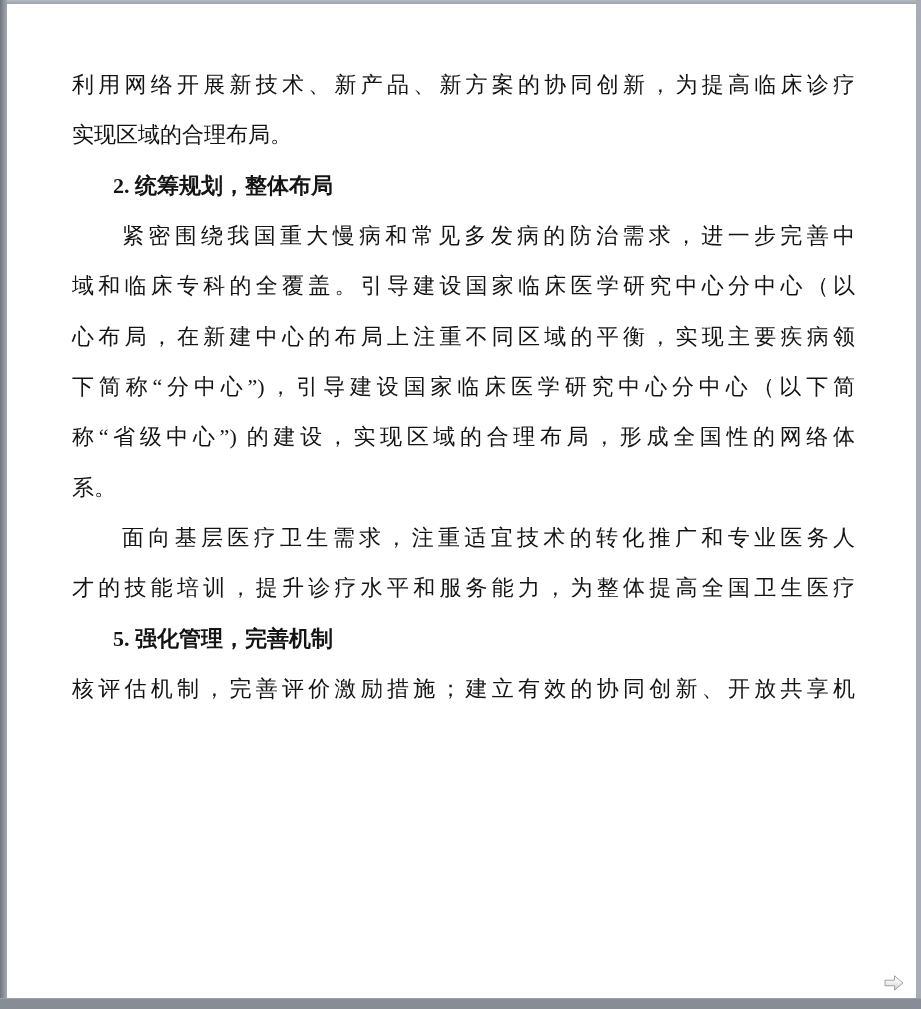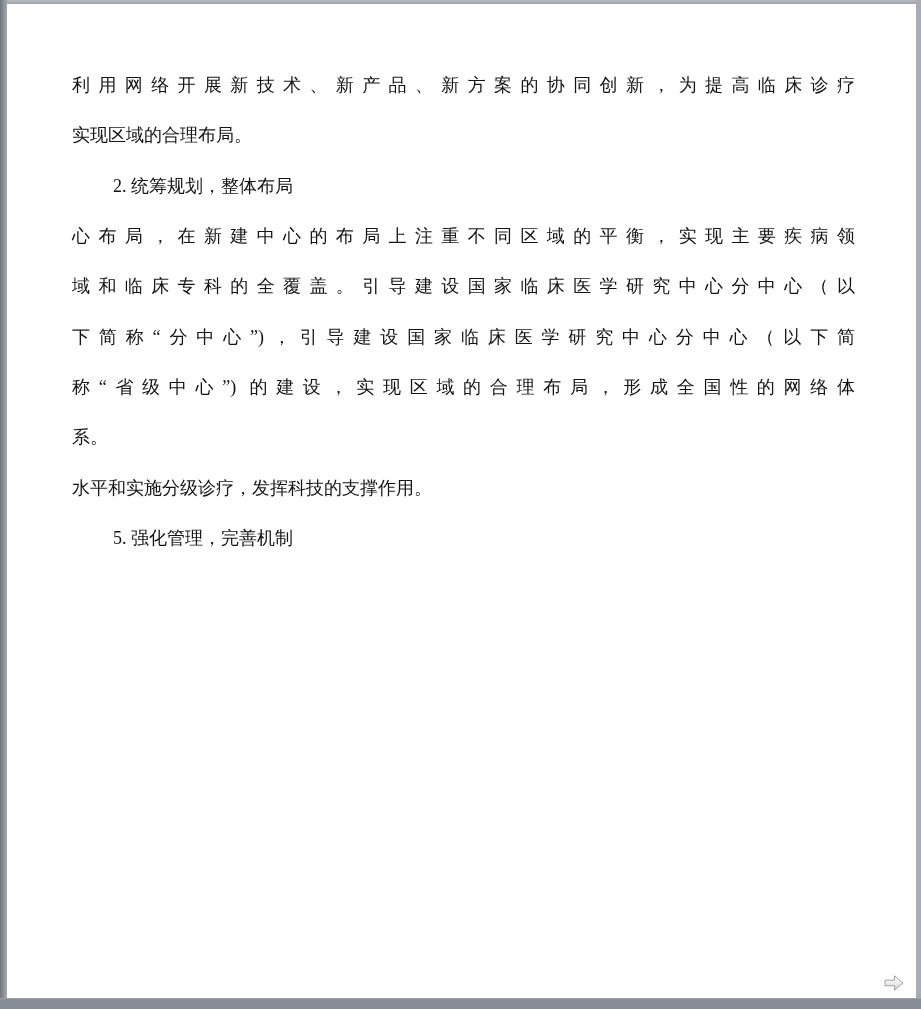--- a/index.html
+++ b/index.html
@@ -38,31 +38,31 @@
   .doc {
     position: absolute;
     left: 72px;
     right: 66px;
     top: 60px;
     color: #141414;
   }
   .line {
     height: 50.35px;
     line-height: 50.35px;
-    font-size: 18px;
+    font-size: 22px;
     white-space: nowrap;
   }
   .just {
     white-space: normal;
     text-align: justify;
     text-align-last: justify;
   }
   .indent { text-indent: 50px; }
   .heading {
-    font-weight: normal;
+    font-weight: bold;
     text-indent: 41px;
   }
   
   .next-arrow {
     position: absolute;
     left: 884px;
     top: 974px;
     width: 20px;
     height: 18px;
     cursor: pointer;
@@ -78,27 +78,30 @@
 
   <div class="edge-top"></div>
   <div class="edge-left"></div>
   <div class="edge-right"></div>
   <div class="edge-bottom"></div>
 
   <div class="doc">
     <div class="line just">利用网络开展新技术、新产品、新方案的协同创新，为提高临床诊疗</div>
     <div class="line">实现区域的合理布局。</div>
     <div class="line heading">2. 统筹规划，整体布局</div>
+    <div class="line just indent">紧密围绕我国重大慢病和常见多发病的防治需求，进一步完善中</div>
+    <div class="line just">域和临床专科的全覆盖。引导建设国家临床医学研究中心分中心（以</div>
     <div class="line just">心布局，在新建中心的布局上注重不同区域的平衡，实现主要疾病领</div>
-    <div class="line just">域和临床专科的全覆盖。引导建设国家临床医学研究中心分中心（以</div>
     <div class="line just">下简称“分中心”)，引导建设国家临床医学研究中心分中心（以下简</div>
     <div class="line just">称“省级中心”) 的建设，实现区域的合理布局，形成全国性的网络体</div>
     <div class="line">系。</div>
-    <div class="line">水平和实施分级诊疗，发挥科技的支撑作用。</div>
+    <div class="line just indent">面向基层医疗卫生需求，注重适宜技术的转化推广和专业医务人</div>
+    <div class="line just">才的技能培训，提升诊疗水平和服务能力，为整体提高全国卫生医疗</div>
     <div class="line heading">5. 强化管理，完善机制</div>
+    <div class="line just">核评估机制，完善评价激励措施；建立有效的协同创新、开放共享机</div>
   </div>
 
   <button class="next-arrow" title="">
     <svg width="20" height="18" viewBox="0 0 20 18">
       <defs>
         <linearGradient id="ag" x1="0" y1="0" x2="0" y2="1">
           <stop offset="0" stop-color="#fdfdfd"></stop>
           <stop offset="0.5" stop-color="#efefef"></stop>
           <stop offset="1" stop-color="#c7c7c7"></stop>
         </linearGradient>

